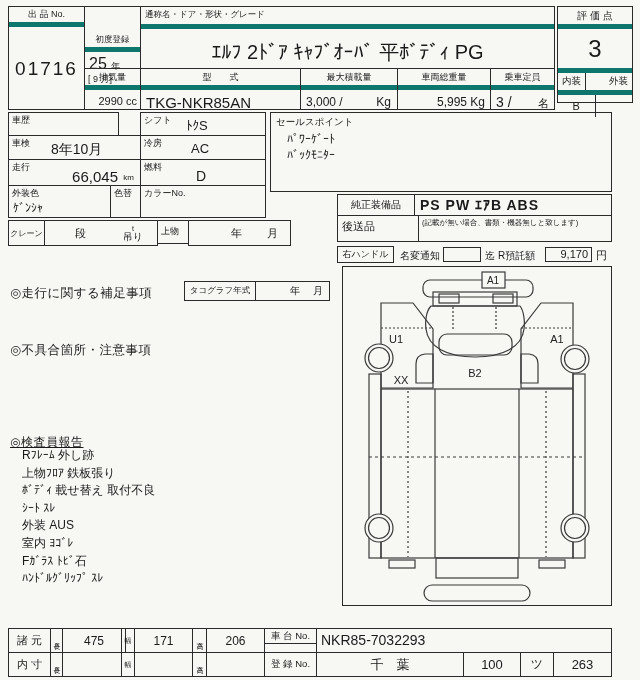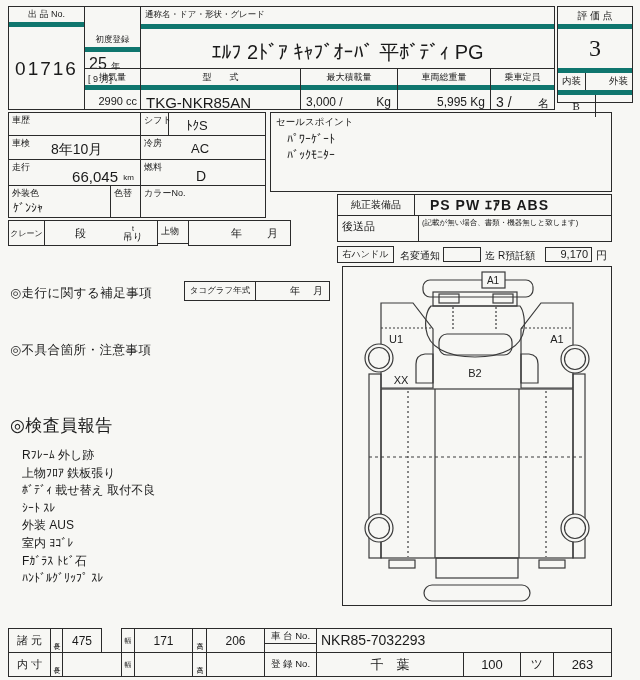--- a/index.html
+++ b/index.html
@@ -62,34 +62,34 @@
   </div>
 
   <div class="abs b" style="left:490px;top:68px;width:65px;height:42px;">
     <div class="bb ctr" style="height:16px;font-size:9px;">乗車定員</div>
     <div style="display:flex;justify-content:space-between;padding:4px 5px 0 5px;">
       <span style="font-size:14px;">3 /</span>
       <span style="font-size:11px;padding-top:2px;">名</span>
     </div>
   </div>
 
-  <div class="abs b" style="left:557px;top:6px;width:76px;height:97px;font-family:Liberation Serif, serif;">
+  <div class="abs b" style="left:557px;top:6px;width:76px;height:97px;">
     <div class="bb ctr" style="height:17px;font-size:10px;">評 価 点</div>
     <div class="bb ctr" style="height:39px;font-size:24px;">3</div>
     <div class="bb" style="height:17px;display:flex;gap:19px;">
       <div class="br ctr" style="width:50%;font-size:9.5px;">内装</div>
       <div class="ctr" style="width:50%;font-size:9.5px;">外装</div>
     </div>
     <div style="height:22px;display:flex;">
       <div class="br ctr" style="width:50%;font-size:11px;">B</div>
       <div class="ctr" style="width:50%;font-size:11px;"></div>
     </div>
   </div>
 
-  <div class="abs b" style="left:8px;top:112px;width:161px;height:24px;">
+  <div class="abs b" style="left:8px;top:112px;width:111px;height:24px;">
     <span class="toplab">車歴</span>
     <span style="position:absolute;left:45px;top:5px;font-size:12px;"></span>
   </div>
   <div class="abs b" style="left:140px;top:112px;width:126px;height:24px;">
     <span class="toplab">シフト</span>
     <span style="position:absolute;left:45px;top:5px;font-size:13px;">ﾄｸS</span>
   </div>
 
   <div class="abs b" style="left:8px;top:135px;width:133px;height:25px;">
     <span class="toplab">車検</span>
@@ -138,21 +138,21 @@
     <span style="margin-left:42px;font-size:11px;">年</span>
     <span style="margin-left:auto;margin-right:12px;font-size:11px;">月</span>
   </div>
 
   <div class="abs b" style="left:270px;top:112px;width:342px;height:80px;">
     <div style="font-size:9.5px;padding:3px 0 0 5px;">セールスポイント</div>
     <div style="padding:2px 0 0 16px;font-size:12px;line-height:16px;">ﾊﾟﾜｰｹﾞｰﾄ</div>
     <div style="padding:0 0 0 16px;font-size:12px;line-height:16px;">ﾊﾞｯｸﾓﾆﾀｰ</div>
   </div>
 
-  <div class="abs b" style="left:337px;top:194px;width:275px;height:22px;display:flex;gap:10px;">
+  <div class="abs b" style="left:337px;top:194px;width:275px;height:22px;display:flex;">
     <div class="br ctr" style="width:76px;font-size:10px;">純正装備品</div>
     <div style="flex:1;font-size:14px;font-weight:600;letter-spacing:1px;padding:2px 0 0 5px;">PS PW ｴｱB ABS</div>
   </div>
   <div class="abs b" style="left:337px;top:215px;width:275px;height:27px;display:flex;">
     <div class="br" style="width:76px;font-size:11px;padding:3px 0 0 4px;">後送品</div>
     <div style="flex:1;font-size:7.5px;padding:2px 0 0 3px;">(記載が無い場合、書類・機器無しと致します)</div>
   </div>
 
   <div class="abs b ctr" style="left:337px;top:246px;width:57px;height:17px;font-size:9px;">右ハンドル</div>
   <span class="abs" style="left:400px;top:249px;font-size:10px;">名変通知</span>
@@ -224,37 +224,37 @@
   <div class="abs b" style="left:184px;top:281px;width:146px;height:20px;display:flex;">
     <div class="br ctr" style="width:70px;font-size:8.5px;">タコグラフ年式</div>
     <div style="flex:1;display:flex;align-items:center;">
       <span style="margin-left:34px;font-size:10px;">年</span>
       <span style="margin-left:auto;margin-right:6px;font-size:10px;">月</span>
     </div>
   </div>
 
   <div class="abs" style="left:10px;top:342px;font-size:12.5px;letter-spacing:0.5px;">◎不具合箇所・注意事項</div>
 
-  <div class="abs" style="left:10px;top:414px;font-size:17px;letter-spacing:0.5px;">◎検査員報告</div>
+  <div class="abs" style="left:10px;top:434px;font-size:12px;letter-spacing:0.5px;text-decoration:underline;">◎検査員報告</div>
   <div class="abs" style="left:22px;top:447px;font-size:12px;line-height:17.6px;white-space:nowrap;">
     <div>Rﾌﾚｰﾑ 外し跡</div>
     <div>上物ﾌﾛｱ 鉄板張り</div>
     <div>ﾎﾞﾃﾞｨ 載せ替え 取付不良</div>
     <div>ｼｰﾄ ｽﾚ</div>
     <div>外装 AUS</div>
     <div>室内 ﾖｺﾞﾚ</div>
     <div>Fｶﾞﾗｽ ﾄﾋﾞ石</div>
     <div>ﾊﾝﾄﾞﾙｸﾞﾘｯﾌﾟ ｽﾚ</div>
   </div>
 
   <div class="abs b ctr" style="left:8px;top:628px;width:43px;height:25px;font-size:11px;">諸 元</div>
   <div class="abs b ctr" style="left:50px;top:628px;width:13px;height:25px;">
     <span class="vtxt" style="font-size:7px;">長さ</span>
   </div>
-  <div class="abs b ctr" style="left:62px;top:628px;width:40px;height:25px;font-size:12px;">475</div>
+  <div class="abs b ctr" style="left:62px;top:628px;width:64px;height:25px;font-size:12px;">475</div>
   <div class="abs b ctr" style="left:121px;top:628px;width:14px;height:25px;font-size:7px;">幅</div>
   <div class="abs b ctr" style="left:134px;top:628px;width:59px;height:25px;font-size:12px;">171</div>
   <div class="abs b ctr" style="left:192px;top:628px;width:15px;height:25px;">
     <span class="vtxt" style="font-size:7px;">高さ</span>
   </div>
   <div class="abs b ctr" style="left:206px;top:628px;width:59px;height:25px;font-size:12px;">206</div>
   <div class="abs b ctr" style="left:264px;top:628px;width:53px;height:16px;font-size:9.5px;">車 台 No.</div>
   <div class="abs b" style="left:316px;top:628px;width:296px;height:25px;font-size:14px;line-height:23px;padding-left:4px;">NKR85-7032293</div>
 
   <div class="abs b ctr" style="left:8px;top:652px;width:43px;height:25px;font-size:11px;">内 寸</div>

